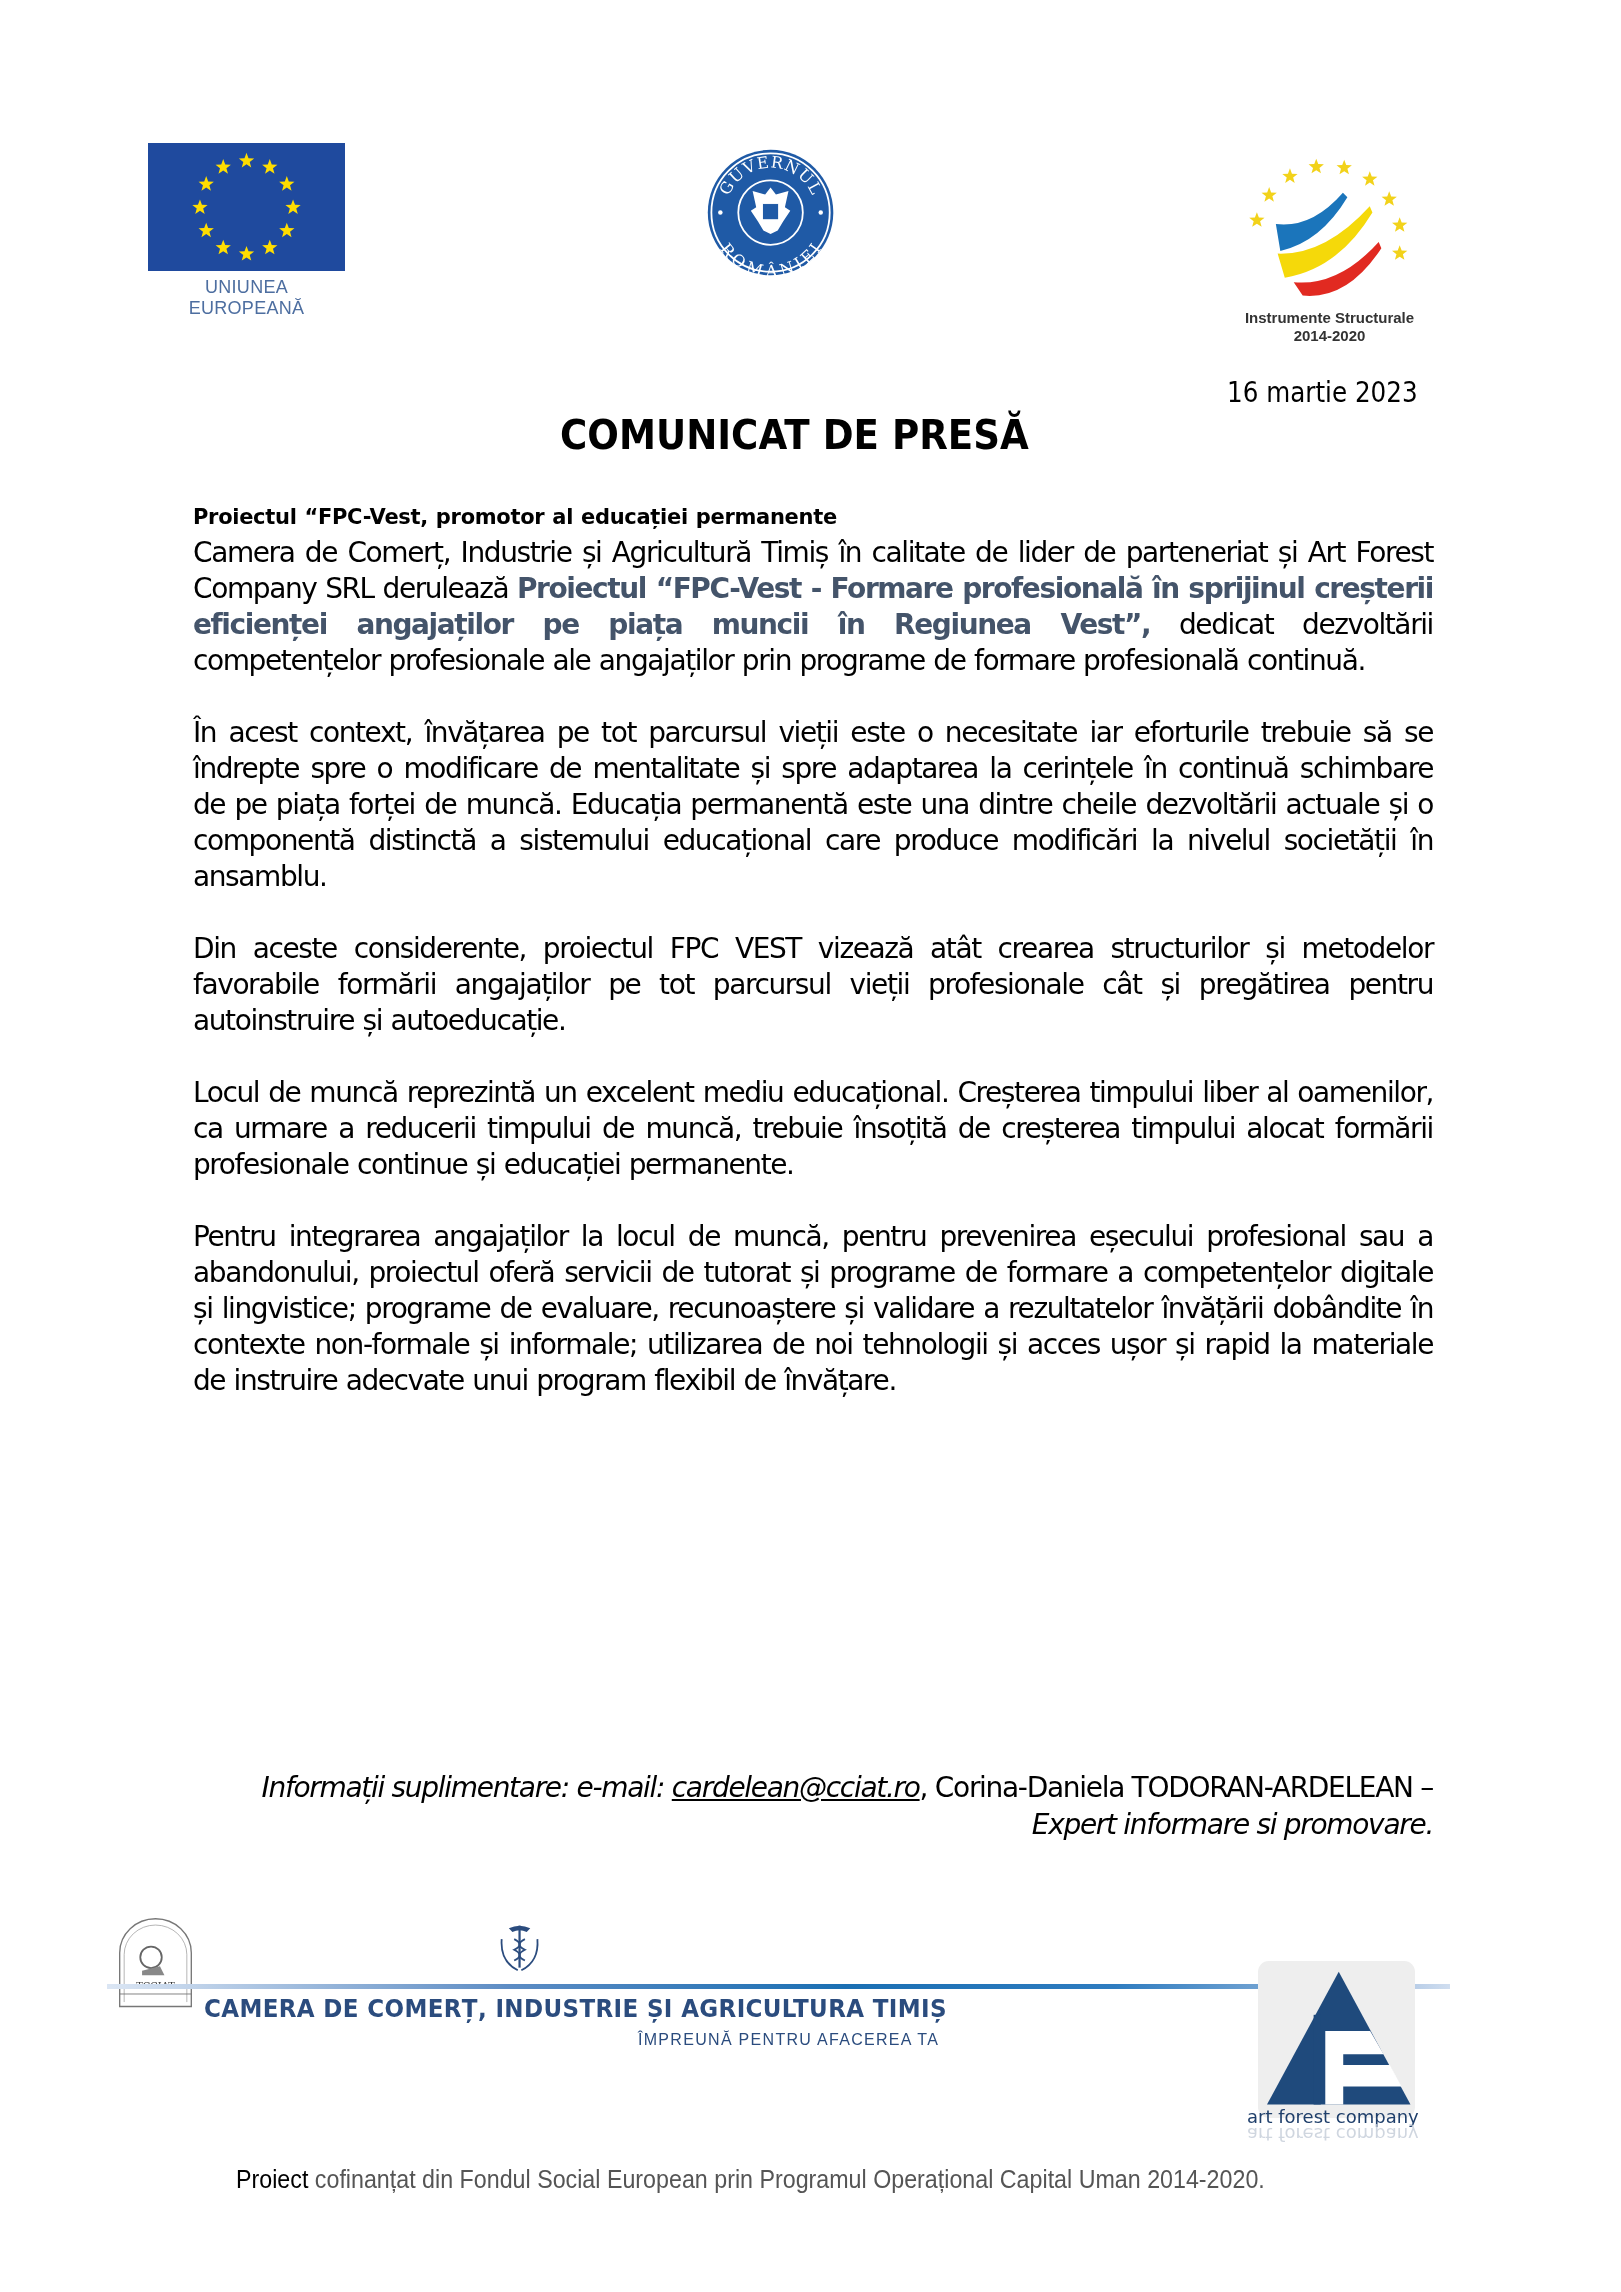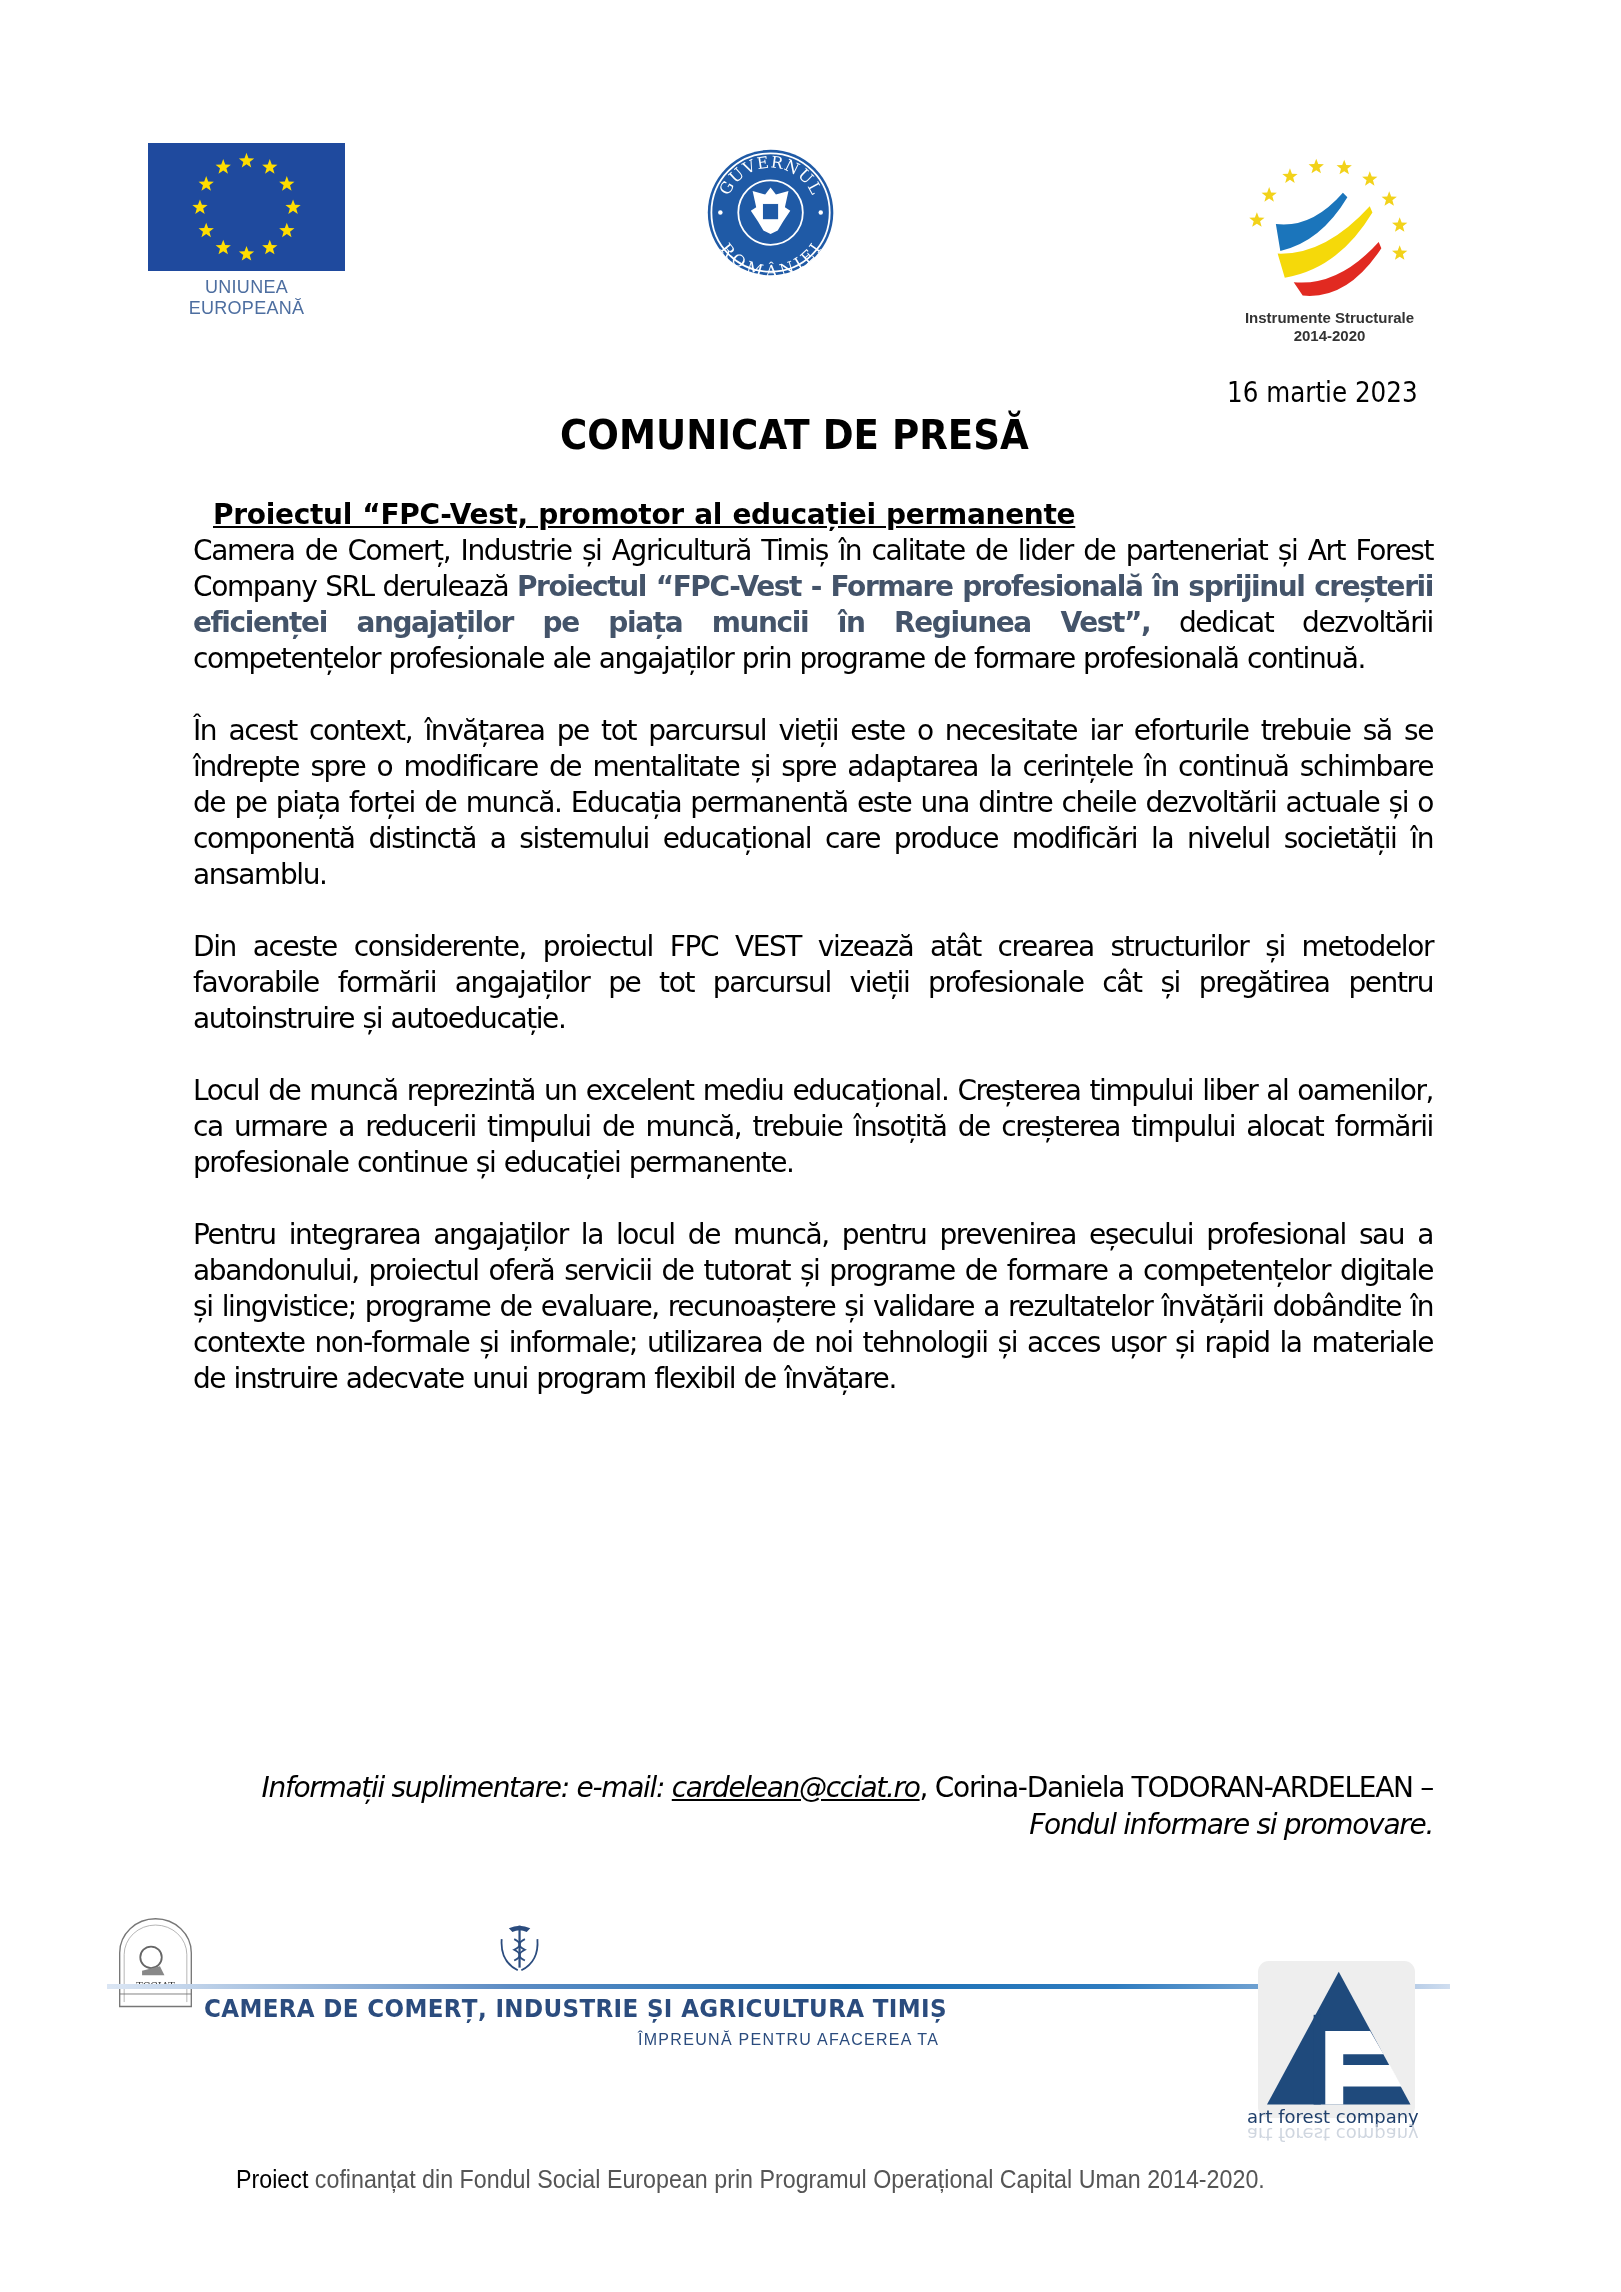--- a/index.html
+++ b/index.html
@@ -18,21 +18,21 @@
               font-family: "Liberation Sans", sans-serif; font-weight: bold; font-size: 15px; color: #333; line-height: 18px; }
 
   
   #date { left: 1227px; top: 376px; font-size: 28px; font-family: "DejaVu Sans", sans-serif; transform: scaleX(0.88); transform-origin: left top; }
   #title { left: 560px; top: 412px; font-size: 40px; font-weight: bold; transform: scaleX(0.93); transform-origin: left top; }
 
   
   #body { left: 193px; top: 497px; width: 1240px; font-size: 28px; line-height: 36px; }
   .para { text-align: justify; margin: 0 0 36px 0; transform-origin: left top; }
   .para.tight { margin-bottom: 0; }
-  .subtitle { font-weight: bold; text-decoration: underline; font-size: 28px; letter-spacing: -0.3px; margin-left: 20px; }
+  .subtitle { font-weight: bold; font-size: 21px; letter-spacing: -0.3px; }
   .bold-blue { font-weight: bold; color: #44546a; }
   .cond { letter-spacing: -1.4px; word-spacing: 0.9px; }
 
   #info { left: 193px; top: 1769px; width: 1240px; font-size: 28px; line-height: 37px; letter-spacing: -1.3px; text-align: right; }
   #info .it { font-style: italic; }
   #info a { color: #000; text-decoration: underline; font-style: italic; }
 
   
   #cciat-seal { left: 115px; top: 1917px; width: 81px; height: 94px; }
   #caduceus { left: 491px; top: 1921px; width: 58px; height: 54px; }
@@ -129,21 +129,21 @@
     <span>Camera de Comerț, Industrie și Agricultură Timiș în calitate de lider de parteneriat și Art Forest Company SRL derulează </span><span class="bold-blue">Proiectul “FPC-Vest - Formare profesională în sprijinul creșterii eficienței angajaților pe piața muncii în Regiunea Vest”,</span><span> dedicat dezvoltării competențelor profesionale ale angajaților prin programe de formare profesională continuă.</span>
   </p>
   <p class="para cond">În acest context, învățarea pe tot parcursul vieții este o necesitate iar eforturile trebuie să se îndrepte spre o modificare de mentalitate și spre adaptarea la cerințele în continuă schimbare de pe piața forței de muncă. Educația permanentă este una dintre cheile dezvoltării actuale și o componentă distinctă a sistemului educațional care produce modificări la nivelul societății în ansamblu.</p>
   <p class="para cond">Din aceste considerente, proiectul FPC VEST vizează atât crearea structurilor și metodelor favorabile formării angajaților pe tot parcursul vieții profesionale cât și pregătirea pentru autoinstruire și autoeducație.</p>
   <p class="para cond">Locul de muncă reprezintă un excelent mediu educațional. Creșterea timpului liber al oamenilor, ca urmare a reducerii timpului de muncă, trebuie însoțită de creșterea timpului alocat formării profesionale continue și educației permanente.</p>
   <p class="para cond">Pentru integrarea angajaților la locul de muncă, pentru prevenirea eșecului profesional sau a abandonului, proiectul oferă servicii de tutorat și programe de formare a competențelor digitale și lingvistice; programe de evaluare, recunoaștere și validare a rezultatelor învățării dobândite în contexte non-formale și informale; utilizarea de noi tehnologii și acces ușor și rapid la materiale de instruire adecvate unui program flexibil de învățare.</p>
 </div>
 
 <div id="info" class="abs">
   <span class="it">Informații suplimentare: e-mail: </span><a>cardelean@cciat.ro</a><span>, Corina-Daniela TODORAN-ARDELEAN –</span><br>
-  <span class="it">Fondul informare si promovare.</span>
+  <span class="it">Expert informare si promovare.</span>
 </div>
 
 <div id="cciat-seal" class="abs">
   <svg width="81" height="94" viewBox="0 0 90 105">
     <path d="M5 100 L5 40 A40 38 0 0 1 85 40 L85 100 Z" fill="#fff" stroke="#777" stroke-width="1.5"></path>
     <path d="M10 95 L10 42 A35 33 0 0 1 80 42 L80 95" fill="none" stroke="#999" stroke-width="0.8"></path>
     <circle cx="40" cy="45" r="12" fill="none" stroke="#666" stroke-width="2"></circle>
     <path d="M30 60 l20 -5 5 10 -25 0 z" fill="#888"></path>
     <text x="45" y="80" font-family="DejaVu Serif, serif" font-size="11" fill="#333" text-anchor="middle">TCCIAT</text>
     <line x1="5" y1="86" x2="85" y2="86" stroke="#777"></line>

